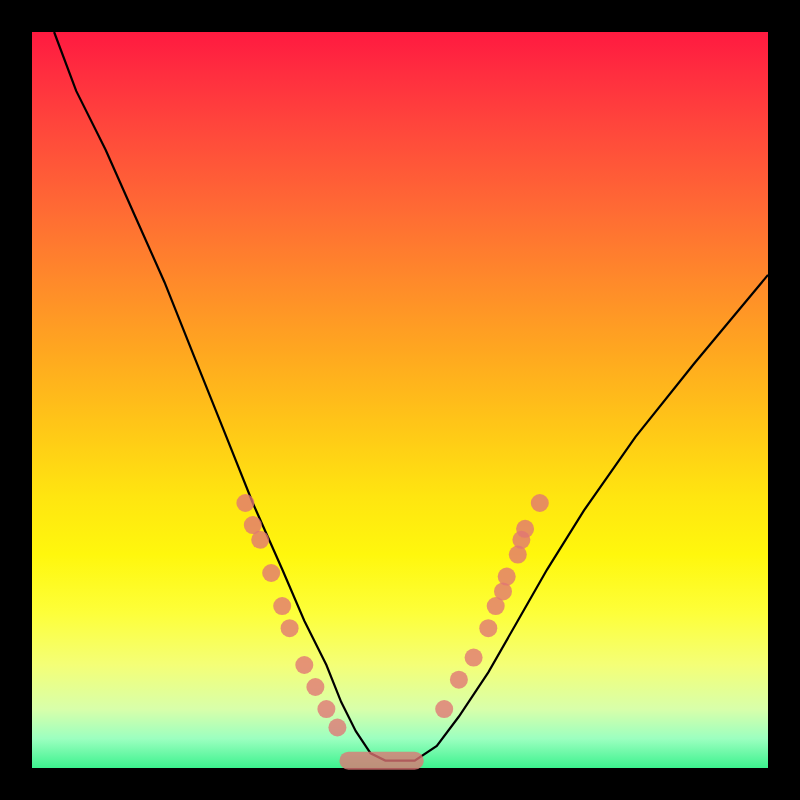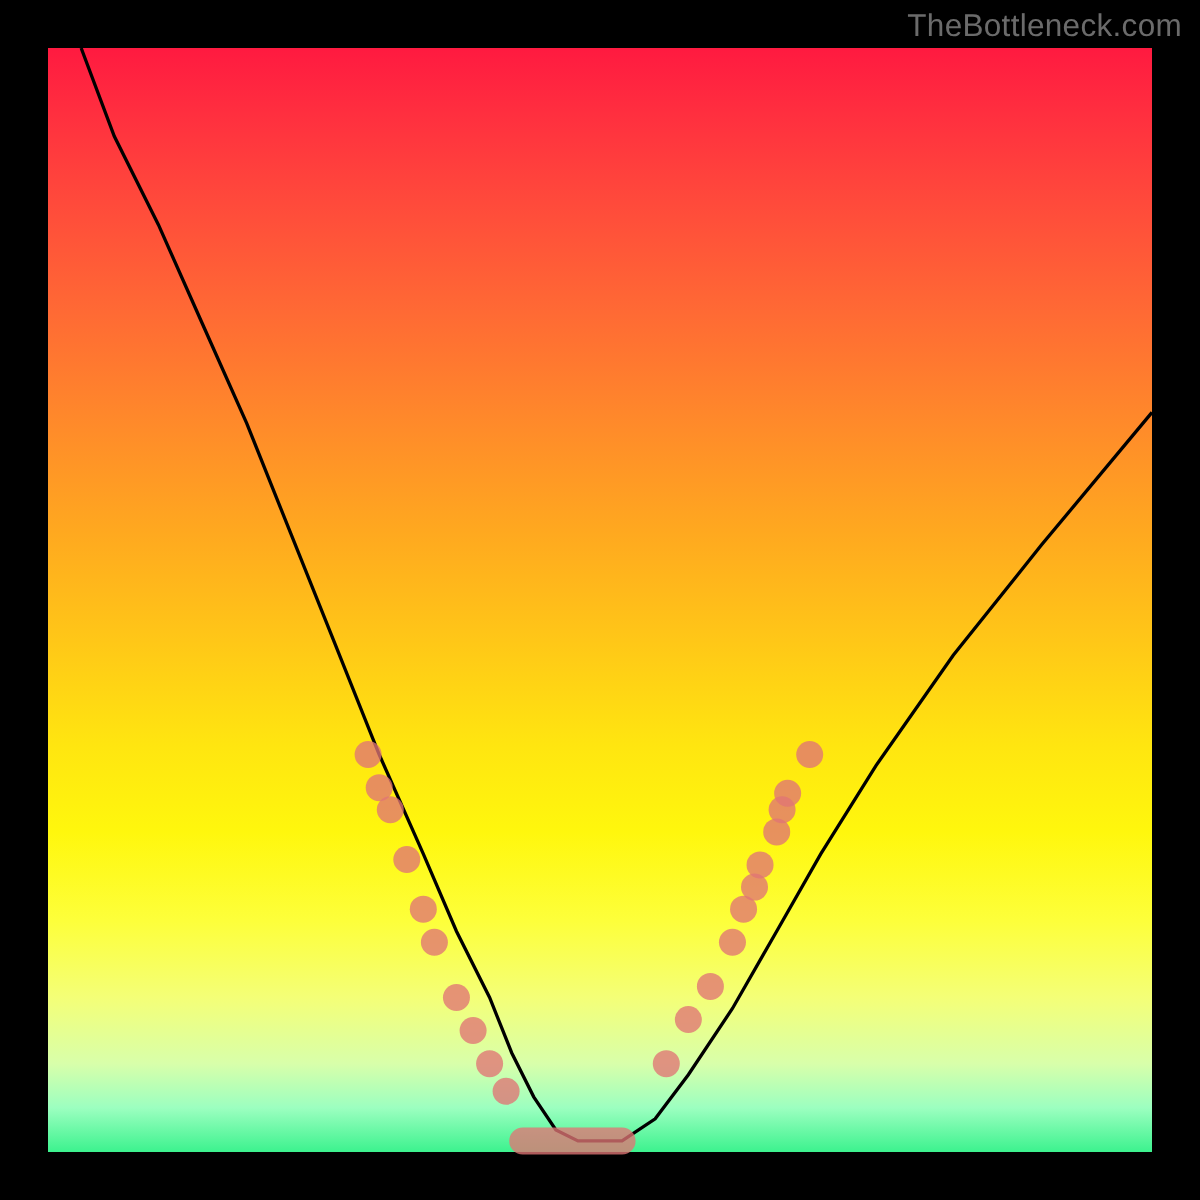--- a/index.html
+++ b/index.html
@@ -76,21 +76,20 @@
     stroke-opacity: 0.78;
     stroke-width: 18;
     stroke-linecap: round;
     fill: none;
   }
 </style>
 </head>
 <body>
 
 <div class="frame">
-  <div class="watermark">TheBottleneck.com</div>
 
   <div class="plot">
     <svg class="curve" viewBox="0 0 736 736" preserveAspectRatio="none">
       <path id="curvePath" class="curve-path" d="M22.1 0.0 L44.2 58.9 L73.6 117.8 L103.0 184.0 L132.5 250.2 L161.9 323.8 L191.4 397.4 L220.8 471.0 L250.2 537.3 L272.3 588.8 L294.4 633.0 L309.1 669.8 L323.8 699.2 L338.6 721.3 L353.3 728.6 L368.0 728.6 L382.7 728.6 L404.8 713.9 L426.9 684.5 L456.3 640.3 L485.8 588.8 L515.2 537.3 L552.0 478.4 L603.5 404.8 L662.4 331.2 L736.0 242.9"></path>
       <path id="bottomSeg" class="bottom-segment" d="M316.48 728.64 L382.72 728.64"></path>
       <g id="dotsLeft">
           <circle cx="213.4" cy="471.0" r="9" class="dot"></circle>
           <circle cx="220.8" cy="493.1" r="9" class="dot"></circle>
           <circle cx="228.2" cy="507.8" r="9" class="dot"></circle>
           <circle cx="239.2" cy="541.0" r="9" class="dot"></circle>

